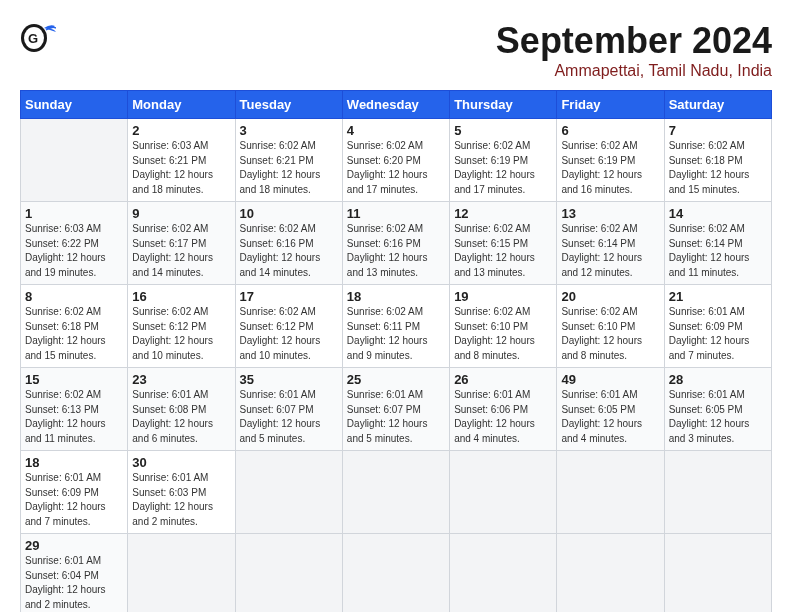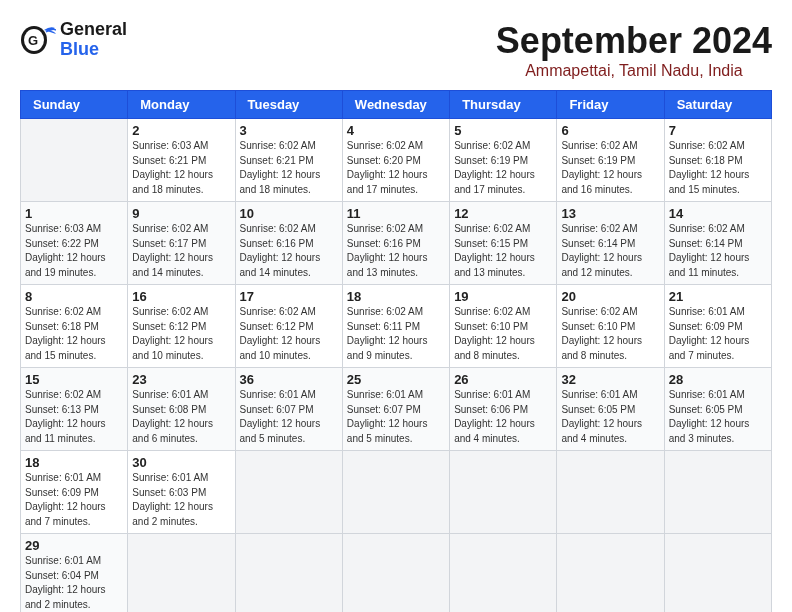--- a/index.html
+++ b/index.html
@@ -20,42 +20,42 @@
       display: flex;
       flex-direction: column;
       align-items: flex-start;
     }
     .logo-row {
       display: flex;
       align-items: center;
       gap: 4px;
     }
     .title-area {
-      text-align: center;
+      text-align: right;
     }
     .month-title {
       font-size: 36px;
       font-weight: bold;
       color: #1a1a1a;
     }
     .location-title {
       font-size: 16px;
       color: #7f1d1d;
     }
     table {
       width: 100%;
       border-collapse: collapse;
       table-layout: fixed;
     }
     th {
       background-color: #2563eb;
       color: #fff;
       font-size: 13px;
       font-weight: bold;
-      padding: 6px 12px;
+      padding: 6px 4px;
       text-align: left;
       border: 1px solid #1d4ed8;
     }
     td {
       vertical-align: top;
       border: 1px solid #d1d5db;
       padding: 4px 4px;
       font-size: 10.5px;
       color: #222;
       background: #fff;
@@ -86,26 +86,20 @@
   <div class="logo">
     <div class="logo-row">
       <svg width="36" height="36" viewBox="0 0 36 36">
         <ellipse cx="14" cy="18" rx="13" ry="14" fill="#1a1a1a"></ellipse>
         <ellipse cx="14" cy="18" rx="10" ry="11" fill="white"></ellipse>
         <text x="8" y="23" font-size="13" font-weight="bold" fill="#1a1a1a" font-family="Arial">G</text>
 
         <path d="M24 8 Q30 4 35 6 Q31 10 27 9 Q33 8 36 12" fill="#2563eb"></path>
         <path d="M26 10 Q32 6 36 8" stroke="#2563eb" stroke-width="1.5" fill="none"></path>
       </svg>
-      <div>
-        <div style="font-size:18px;font-weight:bold;color:#1a1a1a;line-height:1.1">
-          <span style="color:#1a1a1a">General</span>
-        </div>
-        <div style="font-size:18px;font-weight:bold;color:#2563eb;line-height:1.1">Blue</div>
-      </div>
     </div>
   </div>
   <div class="title-area">
     <div class="month-title">September 2024</div>
     <div class="location-title">Ammapettai, Tamil Nadu, India</div>
   </div>
 </div>
 
 <table>
   <thead>
@@ -276,42 +270,42 @@
 and 11 minutes.</div>
         </td>
         <td>
           <span class="day-num">23</span>
           <div class="day-info" style="white-space: pre-line;">Sunrise: 6:01 AM
 Sunset: 6:08 PM
 Daylight: 12 hours
 and 6 minutes.</div>
         </td>
         <td>
-          <span class="day-num">36</span>
+          <span class="day-num">35</span>
           <div class="day-info" style="white-space: pre-line;">Sunrise: 6:01 AM
 Sunset: 6:07 PM
 Daylight: 12 hours
 and 5 minutes.</div>
         </td>
         <td>
           <span class="day-num">25</span>
           <div class="day-info" style="white-space: pre-line;">Sunrise: 6:01 AM
 Sunset: 6:07 PM
 Daylight: 12 hours
 and 5 minutes.</div>
         </td>
         <td>
           <span class="day-num">26</span>
           <div class="day-info" style="white-space: pre-line;">Sunrise: 6:01 AM
 Sunset: 6:06 PM
 Daylight: 12 hours
 and 4 minutes.</div>
         </td>
         <td>
-          <span class="day-num">32</span>
+          <span class="day-num">49</span>
           <div class="day-info" style="white-space: pre-line;">Sunrise: 6:01 AM
 Sunset: 6:05 PM
 Daylight: 12 hours
 and 4 minutes.</div>
         </td>
         <td>
           <span class="day-num">28</span>
           <div class="day-info" style="white-space: pre-line;">Sunrise: 6:01 AM
 Sunset: 6:05 PM
 Daylight: 12 hours

